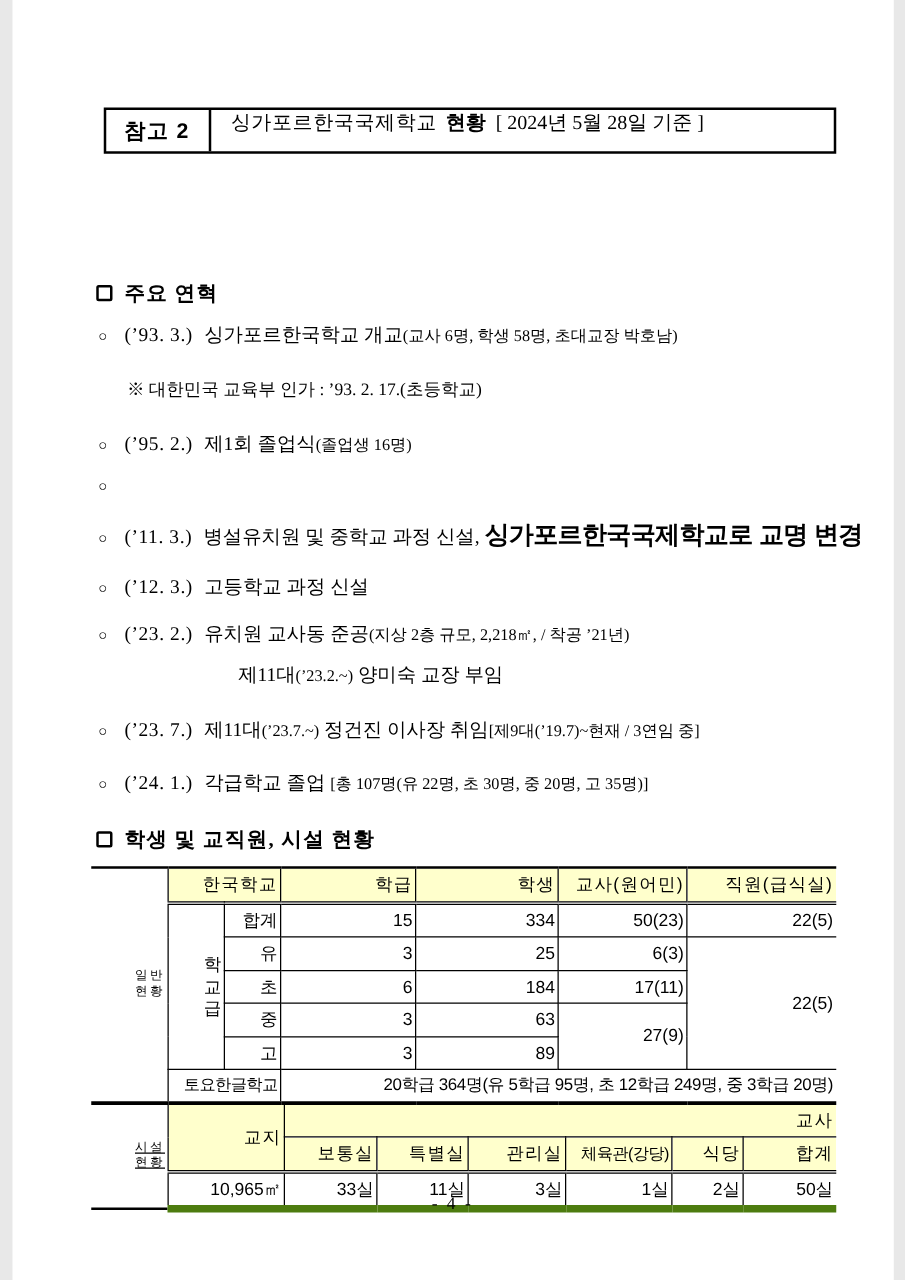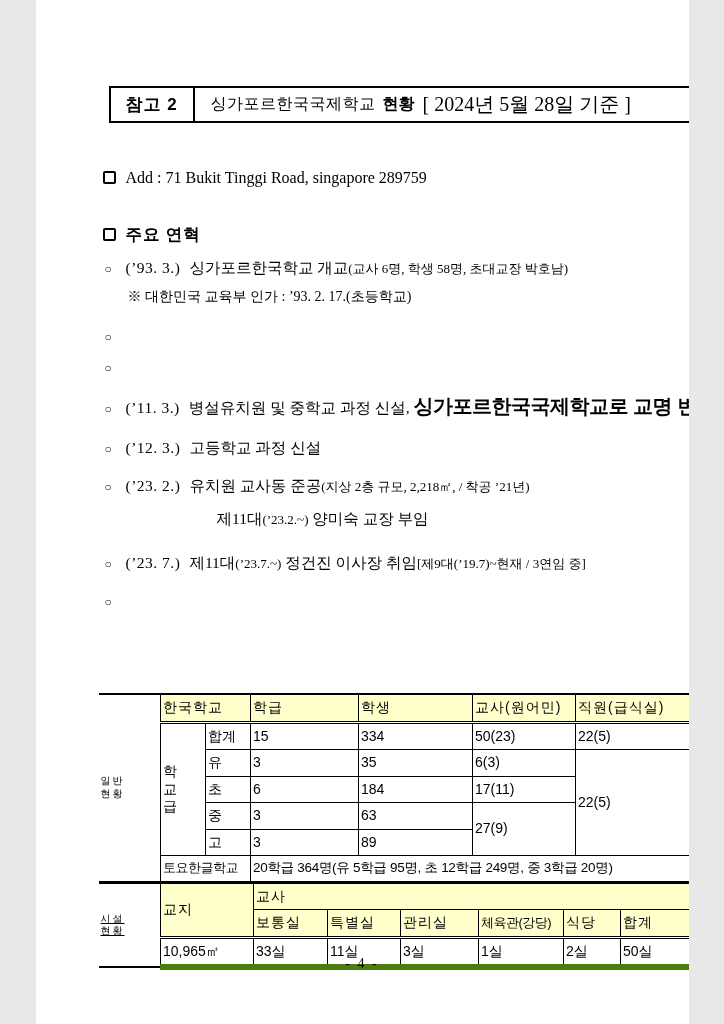--- a/index.html
+++ b/index.html
@@ -1,68 +1,68 @@
 <!DOCTYPE html>
 <html><head>
 <meta charset="utf-8">
 <style>
   * { box-sizing: border-box; }
   html,body { margin:0; padding:0; background:#e8e8e8; }
   .page {
-    position:relative; width:653px; height:1024px; margin:0 auto;
+    position:relative; width:705px; height:1024px; margin:0 auto;
     background:#ffffff; color:#000;
     font-family:"Liberation Serif","DejaVu Serif",serif;
     overflow:hidden;
   }
 
   
   .ref-box {
     position:absolute; top:86px; left:73px; width:586px; height:37px;
     border:2px solid #000; display:flex; align-items:stretch; background:#fff;
   }
   .ref-tag {
     width:84px; border-right:2px solid #000; display:flex; align-items:center; justify-content:center;
     font-family:"Liberation Sans","DejaVu Sans",sans-serif; font-weight:bold; font-size:17px; letter-spacing:1px;
   }
-  .ref-title { flex:1; display:flex; align-items:center; padding-left:16px; font-size:16px; white-space:nowrap; }
+  .ref-title { flex:1; display:flex; padding-left:16px; font-size:16px; white-space:nowrap; }
   .ref-title .t-main { letter-spacing:0.5px; }
   .ref-title .t-bold { font-weight:bold; margin-left:7px; }
-  .ref-title .t-date { margin-left:8px; font-size:20px; }
+  .ref-title .t-date { margin-left:8px; font-size:16px; }
 
   
   .sq {
     display:inline-block; width:13px; height:13px; border:2px solid #000; border-radius:2px;
     margin-right:10px; vertical-align:-1px; background:#fff;
   }
 
   .addr { position:absolute; top:169px; left:67px; font-size:16px; }
   .h-sec { position:absolute; left:67px; font-size:16.5px; font-weight:bold; letter-spacing:1px; }
   .h-hist { top:224px; }
   .h-stat { top:661px; }
 
   
   .hist { position:absolute; top:258px; left:69px; width:600px; font-size:15.5px; }
   .h-item { display:flex; align-items:baseline; white-space:nowrap; }
   .h-item .bull { width:21px; font-size:12px; flex:0 0 21px; }
   .h-item .date { margin-right:9px; letter-spacing:0.5px;text-align:right; }
   .sm { font-size:13px; }
   .bold-seg { font-weight:bold; font-family:"Liberation Sans","DejaVu Sans",sans-serif; font-size:20px; letter-spacing:-0.5px; }
-  .subnote { margin:9px 0 0 23px; font-size:14px;font-family:Liberation Serif, serif; }
+  .subnote { margin:24px 0 0 23px; font-size:14px;font-family:Liberation Serif, serif; }
   .subline2 { margin:12px 0 0 112px; font-size:15.5px; }
   .mt1 { margin-top:24px; } .mt2 { margin-top:16px; } .mt3 { margin-top:17px; }
   .mt4 { margin-top:18px; } .mt5 { margin-top:17px; } .mt6 { margin-top:23px; } .mt7 { margin-top:21px; }
 
   
   .tbl-wrap { position:absolute; top:693px; left:63px; width:596px; }
   table.st {
     border-collapse:collapse; table-layout:fixed; width:596px;
     font-family:"Liberation Sans","DejaVu Sans",sans-serif; font-size:14px;
   }
   table.st td {
-    border:1px solid #000; text-align:left; vertical-align:middle;
+    border:1px solid #000; text-align:right; vertical-align:middle;
     padding:4px 2px; line-height:1.25; overflow:hidden;margin-top:29px;
   }
   table.t1 tr:first-child > td { border-top:2px solid #000; }
   table.t1 tr:last-child  > td { border-bottom:3px solid #000; }
   table.t2 tr:first-child > td { border-top:none; }
   table.t2 tr:last-child  > td { border-bottom:6px solid #4d7c0f; }
   td.no-l { border-left:none !important; }
   td.no-r { border-right:none !important; }
   td.yl { background:#FFFFCC; }
   td.dbl { border-bottom:3px double #000 !important; }
@@ -83,38 +83,36 @@
 
   <div class="ref-box">
     <div class="ref-tag">참고 2</div>
     <div class="ref-title">
       <span class="t-main">싱가포르한국국제학교</span>
       <span class="t-bold">현황</span>
       <span class="t-date">[ 2024년 5월 28일 기준 ]</span>
     </div>
   </div>
 
-  <div class="addr">
-    <span class="sq"></span><span>Add : 71 Bukit Tinggi Road, singapore 289759</span>
-  </div>
 
   <div class="h-sec h-hist">
     <span class="sq"></span><span>주요 연혁</span>
   </div>
 
   <div class="hist">
 
     <div class="h-item">
       <span class="bull">○</span>
       <span><span class="date">(’93. 3.)</span><span>싱가포르한국학교 개교</span><span class="sm">(교사 6명, 학생 58명, 초대교장 박호남)</span></span>
     </div>
     <div class="subnote">※ 대한민국 교육부 인가 : ’93. 2. 17.(초등학교)</div>
 
     <div class="h-item mt1">
       <span class="bull">○</span>
+      <span><span class="date">(’95. 2.)</span><span>제1회 졸업식</span><span class="sm">(졸업생 16명)</span></span>
     </div>
 
     <div class="h-item mt2">
       <span class="bull">○</span>
     </div>
 
     <div class="h-item mt3">
       <span class="bull">○</span>
       <span><span class="date">(’11. 3.)</span><span>병설유치원 및 중학교 과정 신설,</span> <span class="bold-seg">싱가포르한국국제학교로 교명 변경</span></span>
     </div>
@@ -132,24 +130,28 @@
       <span>제11대</span><span class="sm">(’23.2.~)</span> <span>양미숙 교장 부임</span>
     </div>
 
     <div class="h-item mt6">
       <span class="bull">○</span>
       <span><span class="date">(’23. 7.)</span><span>제11대</span><span class="sm">(’23.7.~)</span> <span>정건진 이사장 취임</span><span class="sm">[제9대(’19.7)~현재 / 3연임 중]</span></span>
     </div>
 
     <div class="h-item mt7">
       <span class="bull">○</span>
-    </div>
-
-  </div>
-
+      <span><span class="date">(’24. 1.)</span><span>각급학교 졸업</span> <span class="sm">[총 107명(유 22명, 초 30명, 중 20명, 고 35명)]</span></span>
+    </div>
+
+  </div>
+
+  <div class="h-sec h-stat">
+    <span class="sq"></span><span>학생 및 교직원, 시설 현황</span>
+  </div>
 
   <div class="tbl-wrap">
 
     <table class="st t1">
       <colgroup>
         <col style="width:62px">
           <col style="width:45px">
           <col style="width:45px">
         <col style="width:108px">
           <col style="width:114px">
@@ -172,21 +174,21 @@
 급</td>
         <td>합계</td>
         <td>15</td>
         <td>334</td>
         <td>50(23)</td>
         <td class="no-r">22(5)</td>
       </tr>
       <tr>
         <td>유</td>
         <td>3</td>
-        <td>35</td>
+        <td>25</td>
         <td>6(3)</td>
         <td rowspan="4" class="no-r">22(5)</td>
       </tr>
       <tr>
         <td>초</td>
         <td>6</td>
         <td>184</td>
         <td>17(11)</td>
       </tr>
       <tr>

